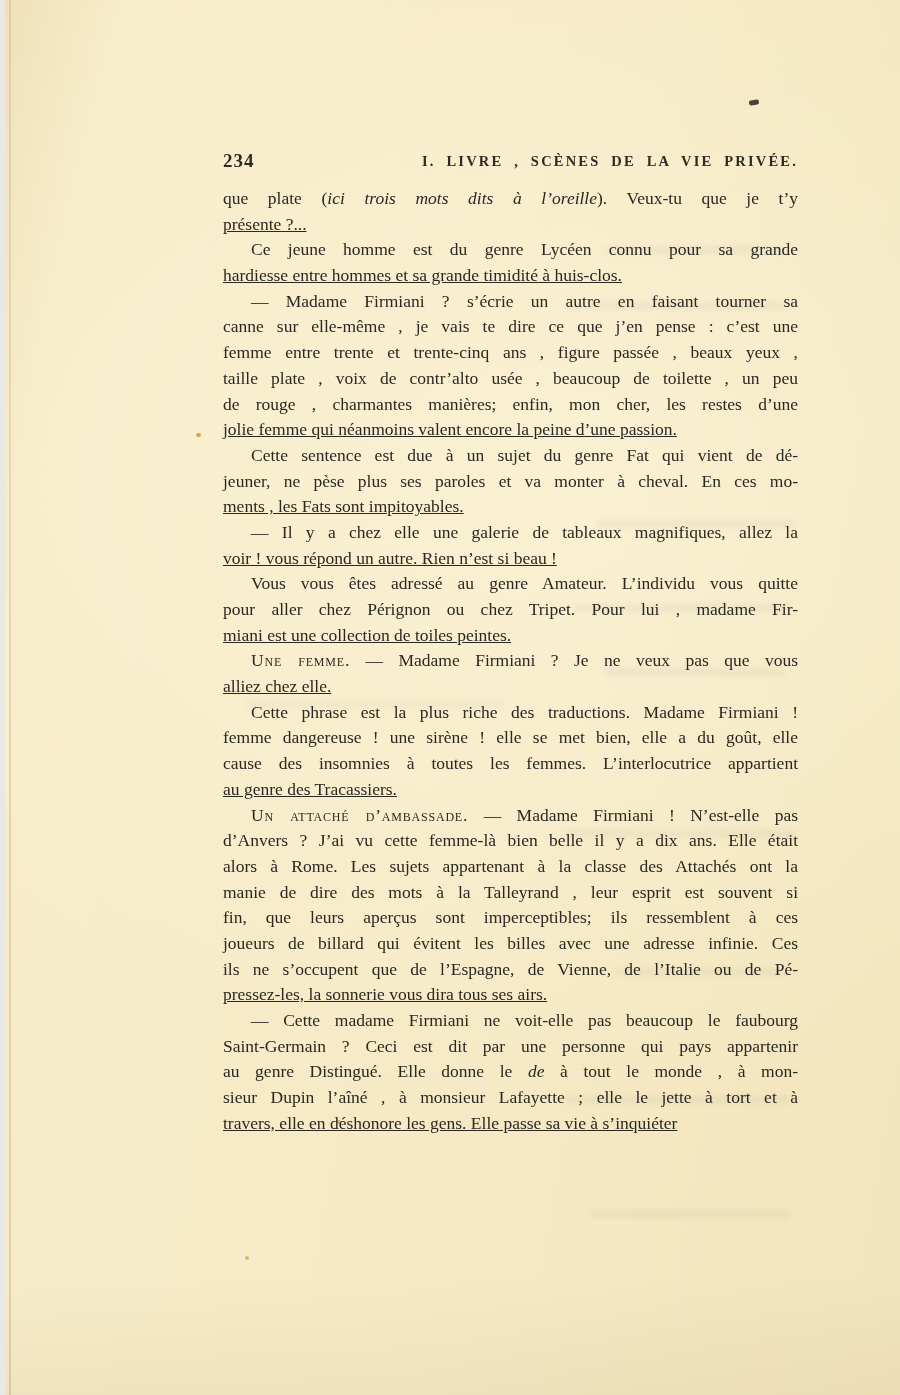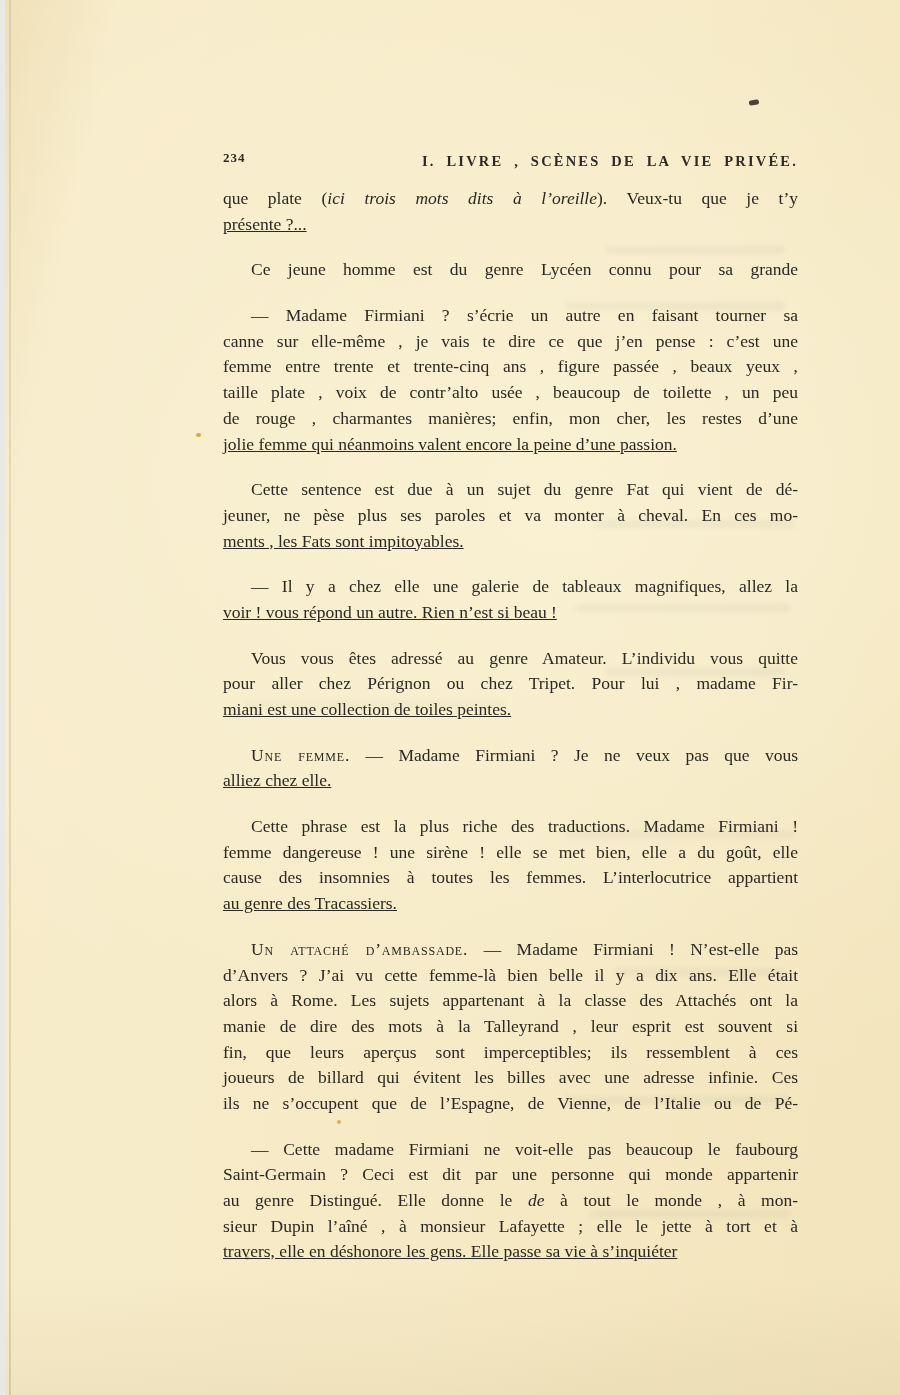--- a/index.html
+++ b/index.html
@@ -33,21 +33,21 @@
   }
   .page-header {
     position: absolute;
     left: 218px; top: 150px;
     width: 575px; height: 26px;
     color: #2e2b25;
   }
   .page-number {
     position: absolute;
     left: 0; top: 0;
-    font-size: 13px;
+    font-size: 19px;
     font-weight: 700;
     letter-spacing: 1px;
   }
   .running-title {
     position: absolute;
     left: 40px; right: 0; top: 3px;
     text-align: right;
     font-size: 14.5px;
     font-weight: 700;
     letter-spacing: 2.2px;
@@ -67,21 +67,20 @@
     text-align-last: justify;
     height: 25.7px;
     white-space: normal;
   }
   .line.last {
     text-align-last: left;
     text-decoration: underline;
   }
   .line.indent {
     text-indent: 28px;
-    margin-top: 20px;
   }
   .it { font-style: italic; }
   .sc { font-variant: small-caps; letter-spacing: 0.8px; }
   .ink-mark {
     position: absolute;
     left: 744px; top: 100px;
     width: 10px; height: 5px;
     background: #4a4236;
     border-radius: 2px;
     transform: rotate(-10deg);
@@ -143,20 +142,21 @@
 
     <div class="page-header">
       <span class="page-number">234</span>
       <span class="running-title">I. LIVRE , SCÈNES DE LA VIE PRIVÉE.</span>
     </div>
 
     <div class="page-body">
         <div class="line"><span>que plate (</span><span class="it">ici trois mots dits à l’oreille</span><span>). Veux-tu que je t’y</span></div>
         <div class="line last"><span>présente ?...</span></div>
         <div class="line indent"><span>Ce jeune homme est du genre Lycéen connu pour sa grande</span></div>
+        <div class="line last"><span>hardiesse entre hommes et sa grande timidité à huis-clos.</span></div>
         <div class="line indent"><span>— Madame Firmiani ? s’écrie un autre en faisant tourner sa</span></div>
         <div class="line"><span>canne sur elle-même , je vais te dire ce que j’en pense : c’est une</span></div>
         <div class="line"><span>femme entre trente et trente-cinq ans , figure passée , beaux yeux ,</span></div>
         <div class="line"><span>taille plate , voix de contr’alto usée , beaucoup de toilette , un peu</span></div>
         <div class="line"><span>de rouge , charmantes manières; enfin, mon cher, les restes d’une</span></div>
         <div class="line last"><span>jolie femme qui néanmoins valent encore la peine d’une passion.</span></div>
         <div class="line indent"><span>Cette sentence est due à un sujet du genre Fat qui vient de dé-</span></div>
         <div class="line"><span>jeuner, ne pèse plus ses paroles et va monter à cheval. En ces mo-</span></div>
         <div class="line last"><span>ments , les Fats sont impitoyables.</span></div>
         <div class="line indent"><span>— Il y a chez elle une galerie de tableaux magnifiques, allez la</span></div>
@@ -170,22 +170,23 @@
         <div class="line"><span>femme dangereuse ! une sirène ! elle se met bien, elle a du goût, elle</span></div>
         <div class="line"><span>cause des insomnies à toutes les femmes. L’interlocutrice appartient</span></div>
         <div class="line last"><span>au genre des Tracassiers.</span></div>
         <div class="line indent"><span class="sc">Un attaché d’ambassade.</span><span> — Madame Firmiani ! N’est-elle pas</span></div>
         <div class="line"><span>d’Anvers ? J’ai vu cette femme-là bien belle il y a dix ans. Elle était</span></div>
         <div class="line"><span>alors à Rome. Les sujets appartenant à la classe des Attachés ont la</span></div>
         <div class="line"><span>manie de dire des mots à la Talleyrand , leur esprit est souvent si</span></div>
         <div class="line"><span>fin, que leurs aperçus sont imperceptibles; ils ressemblent à ces</span></div>
         <div class="line"><span>joueurs de billard qui évitent les billes avec une adresse infinie. Ces</span></div>
         <div class="line"><span>ils ne s’occupent que de l’Espagne, de Vienne, de l’Italie ou de Pé-</span></div>
+        <div class="line last"><span>pressez-les, la sonnerie vous dira tous ses airs.</span></div>
         <div class="line indent"><span>— Cette madame Firmiani ne voit-elle pas beaucoup le faubourg</span></div>
-        <div class="line"><span>Saint-Germain ? Ceci est dit par une personne qui monde appartenir</span></div>
+        <div class="line"><span>Saint-Germain ? Ceci est dit par une personne qui pays appartenir</span></div>
         <div class="line"><span>au genre Distingué. Elle donne le </span><span class="it">de</span><span> à tout le monde , à mon-</span></div>
         <div class="line"><span>sieur Dupin l’aîné , à monsieur Lafayette ; elle le jette à tort et à</span></div>
         <div class="line last"><span>travers, elle en déshonore les gens. Elle passe sa vie à s’inquiéter</span></div>
       </div>
 
     <div class="paper-shade-bottom"></div>
   </div>
 </div>
 
 </body></html>

